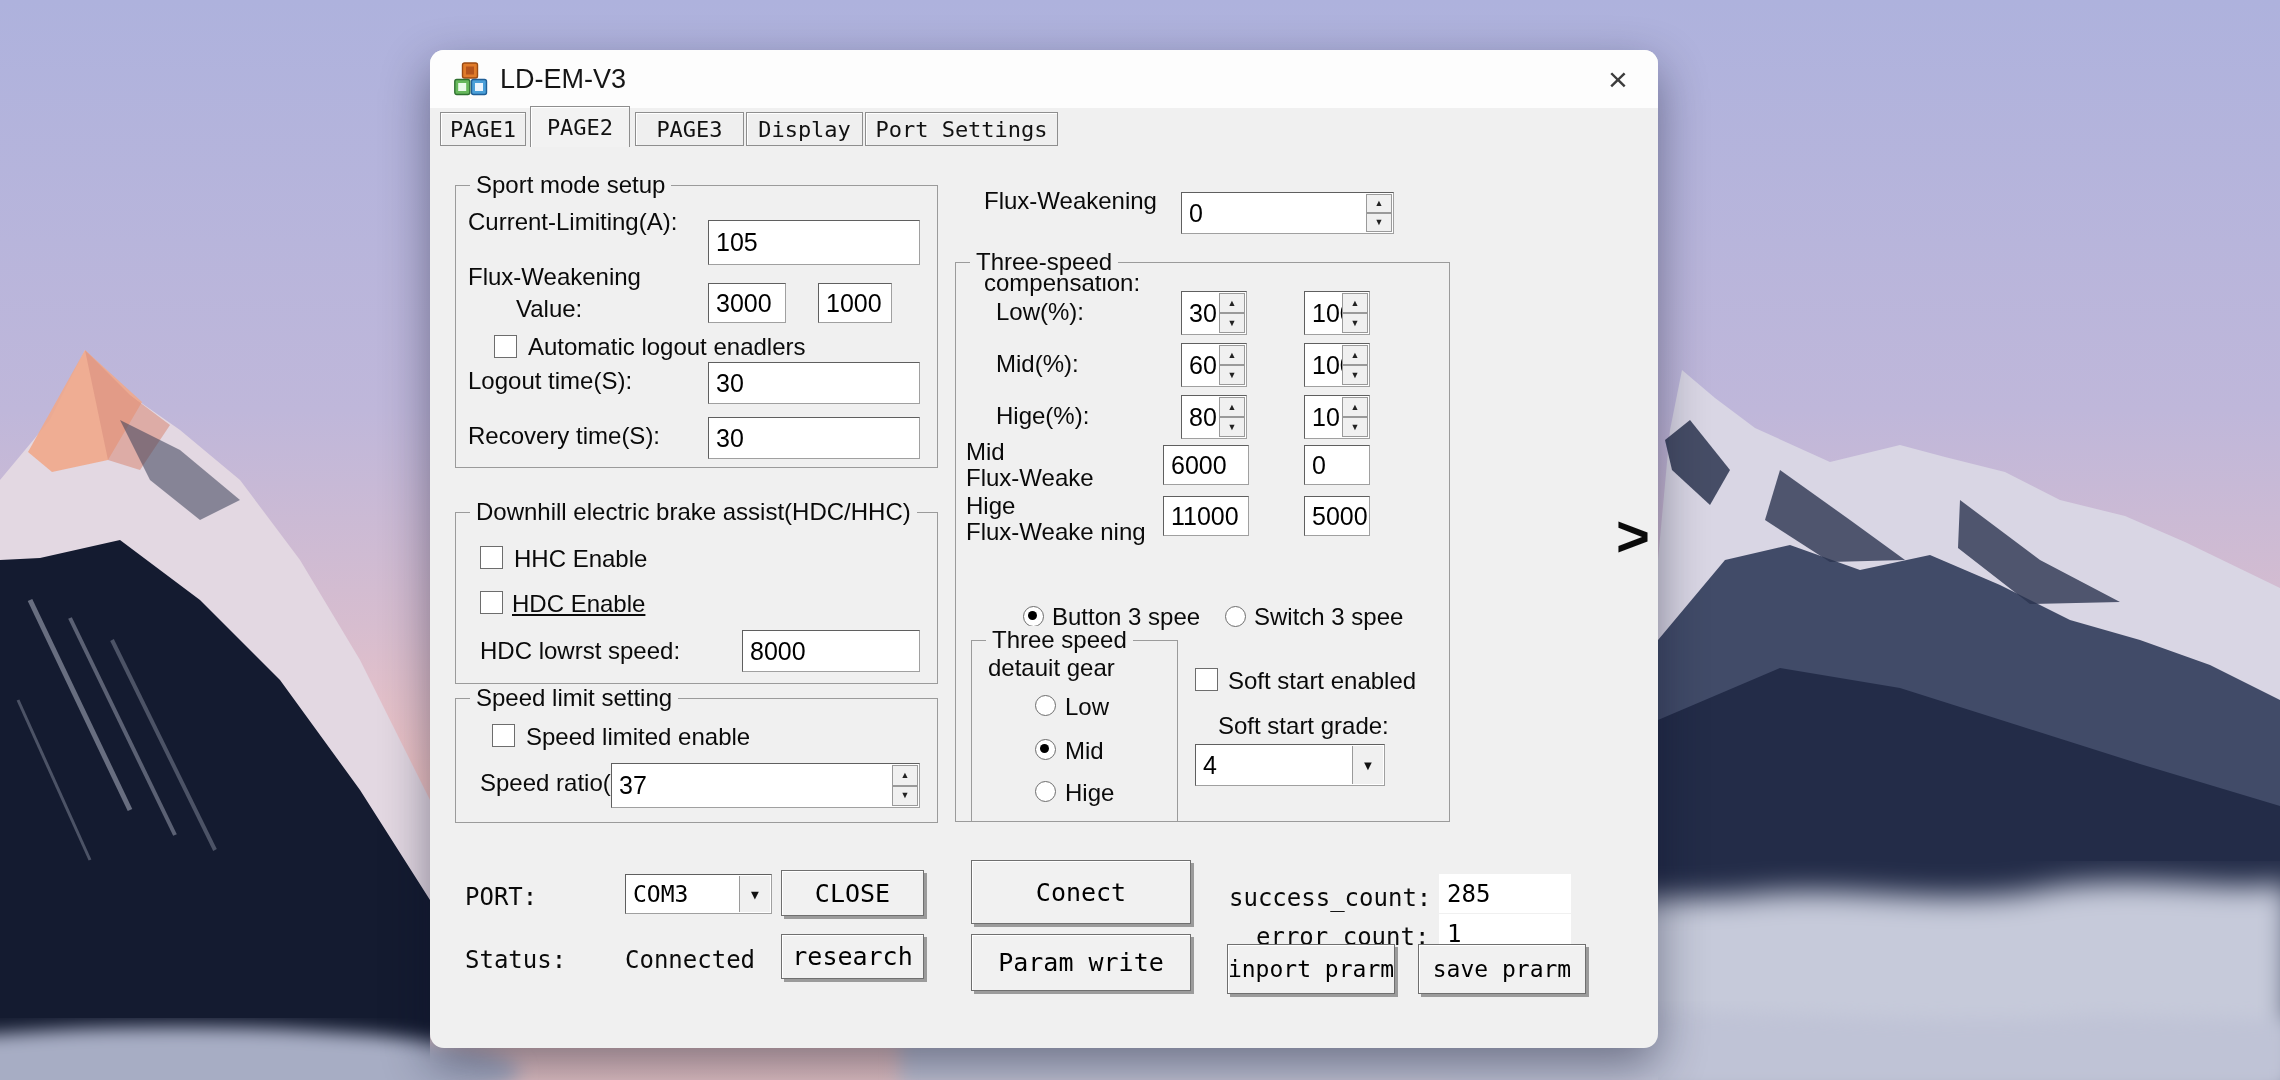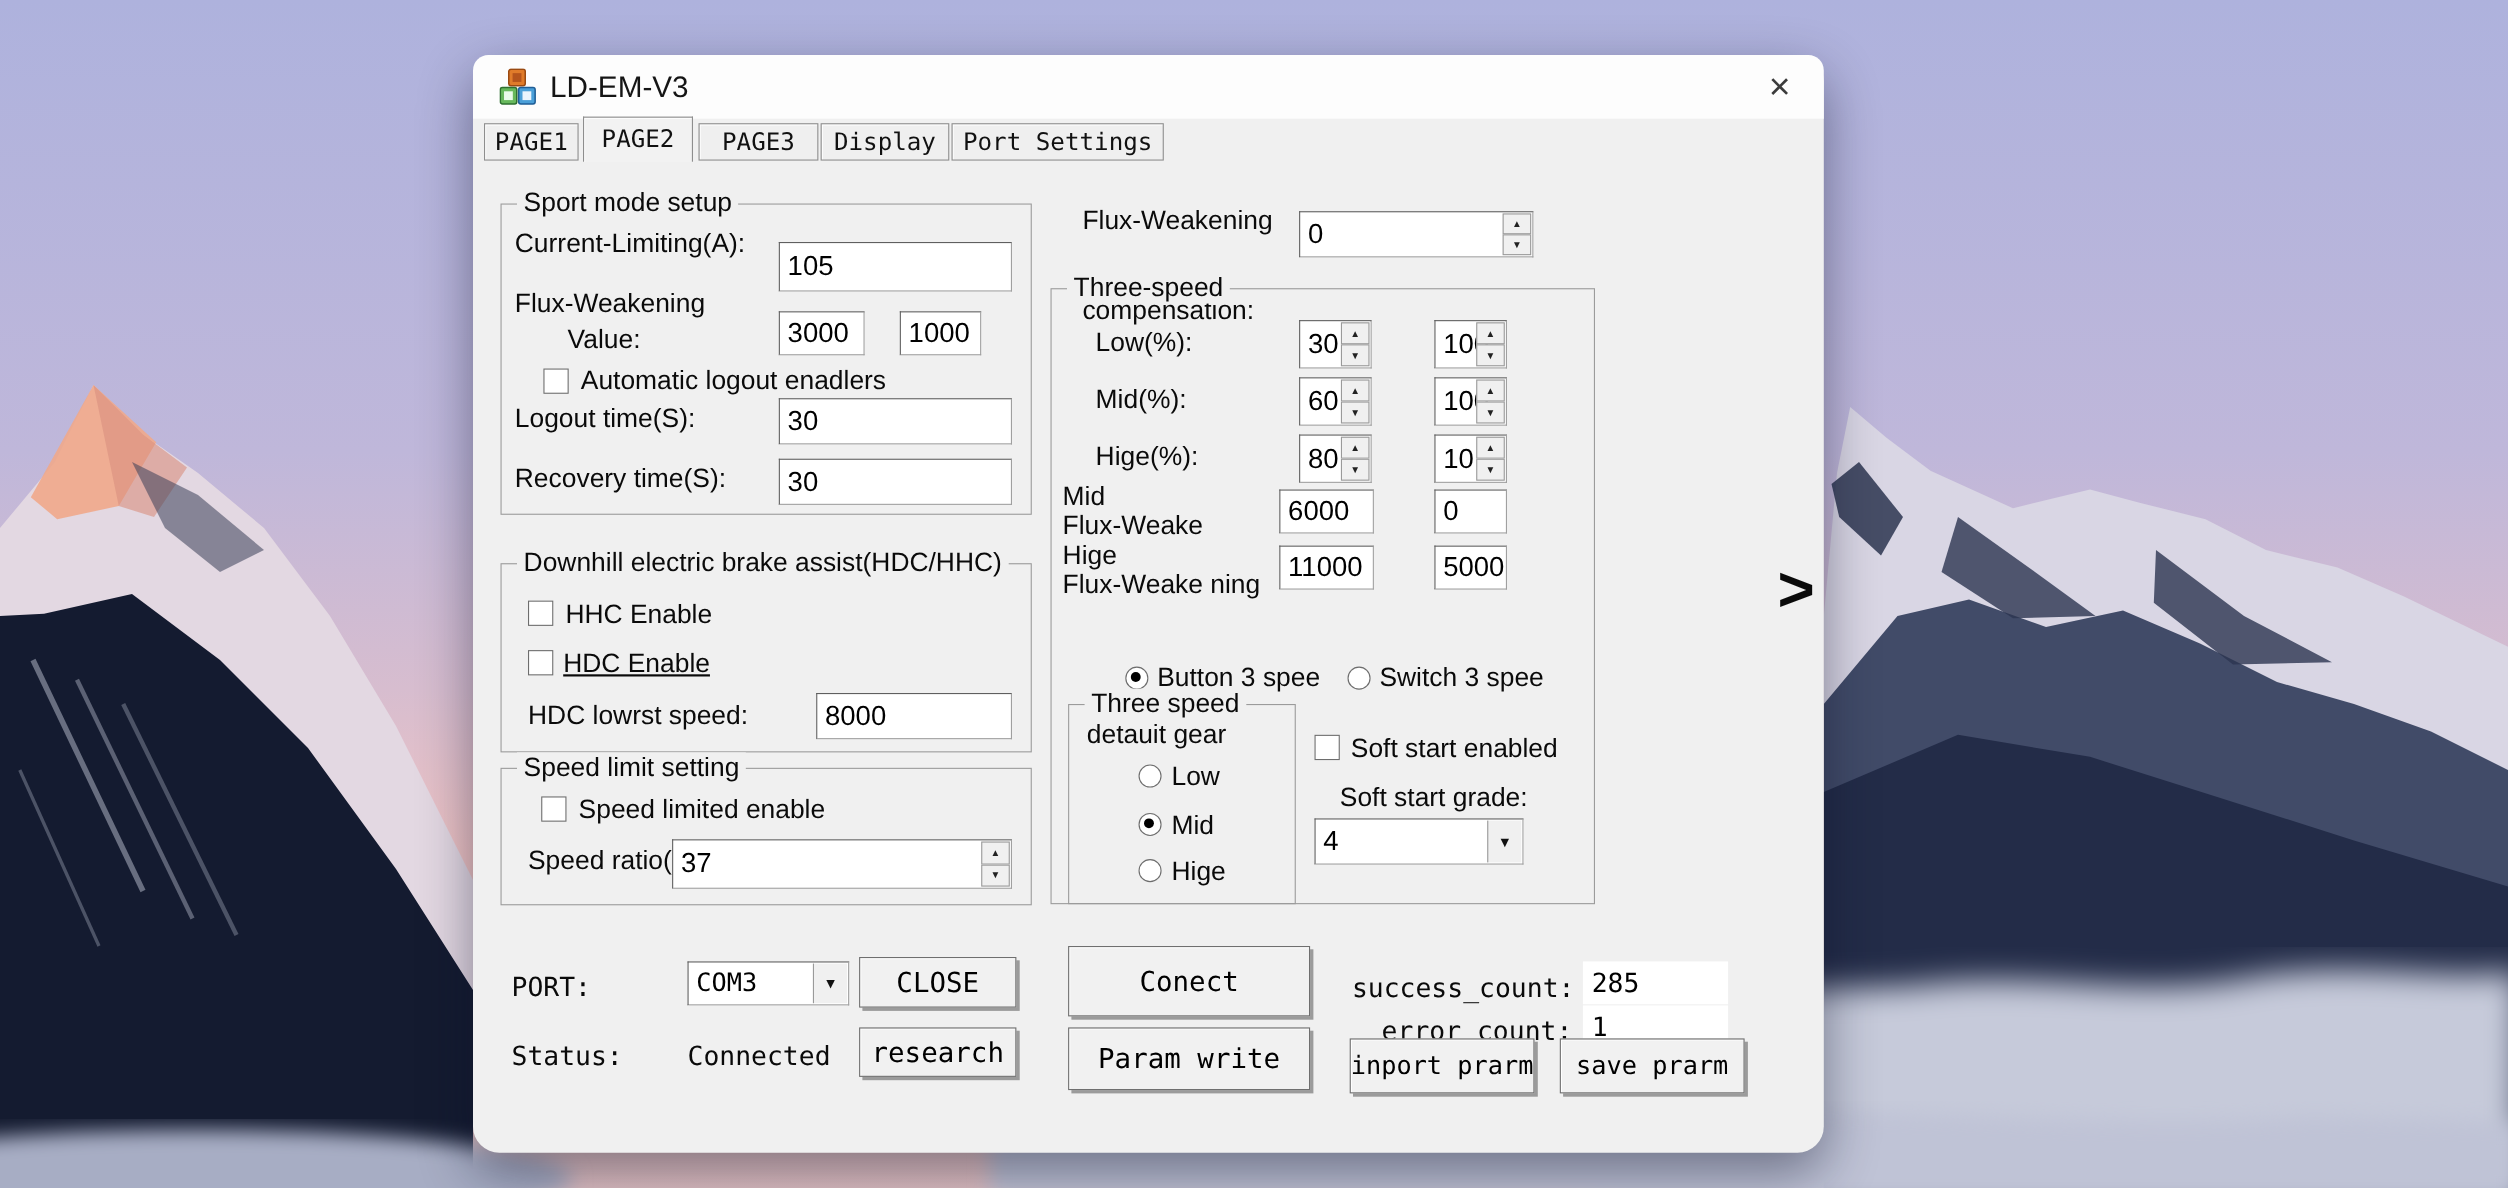--- a/index.html
+++ b/index.html
@@ -2,21 +2,21 @@
 <html><head>
 <meta charset="utf-8">
 <style>
   html,body{margin:0;padding:0;}
   body{width:2280px;height:1080px;overflow:hidden;position:relative;
        font-family:"Liberation Sans",sans-serif;background:#b8b4da;}
   #bg{position:absolute;left:0;top:0;width:2280px;height:1080px;}
 
   
   #win{position:absolute;left:430px;top:50px;width:1228px;height:998px;
-       background:#f0f0f0;border-radius:24px;
+       background:#f0f0f0;border-radius:14px;
        box-shadow:0 18px 48px rgba(10,15,40,.45);}
   #titlebar{position:absolute;left:0;top:0;width:1228px;height:58px;
        background:#fdfdfd;border-radius:14px 14px 0 0;}
   #appicon{position:absolute;left:24px;top:12px;width:34px;height:34px;}
   #apptitle{position:absolute;left:70px;top:14px;font-size:27px;color:#151515;white-space:nowrap;}
   #closex{position:absolute;left:1166px;top:8px;width:44px;height:42px;
        font-size:34px;color:#3c3c3c;display:flex;align-items:center;justify-content:center;cursor:default;}
 
   
   .tab{position:absolute;top:62px;height:34px;background:#efefef;

